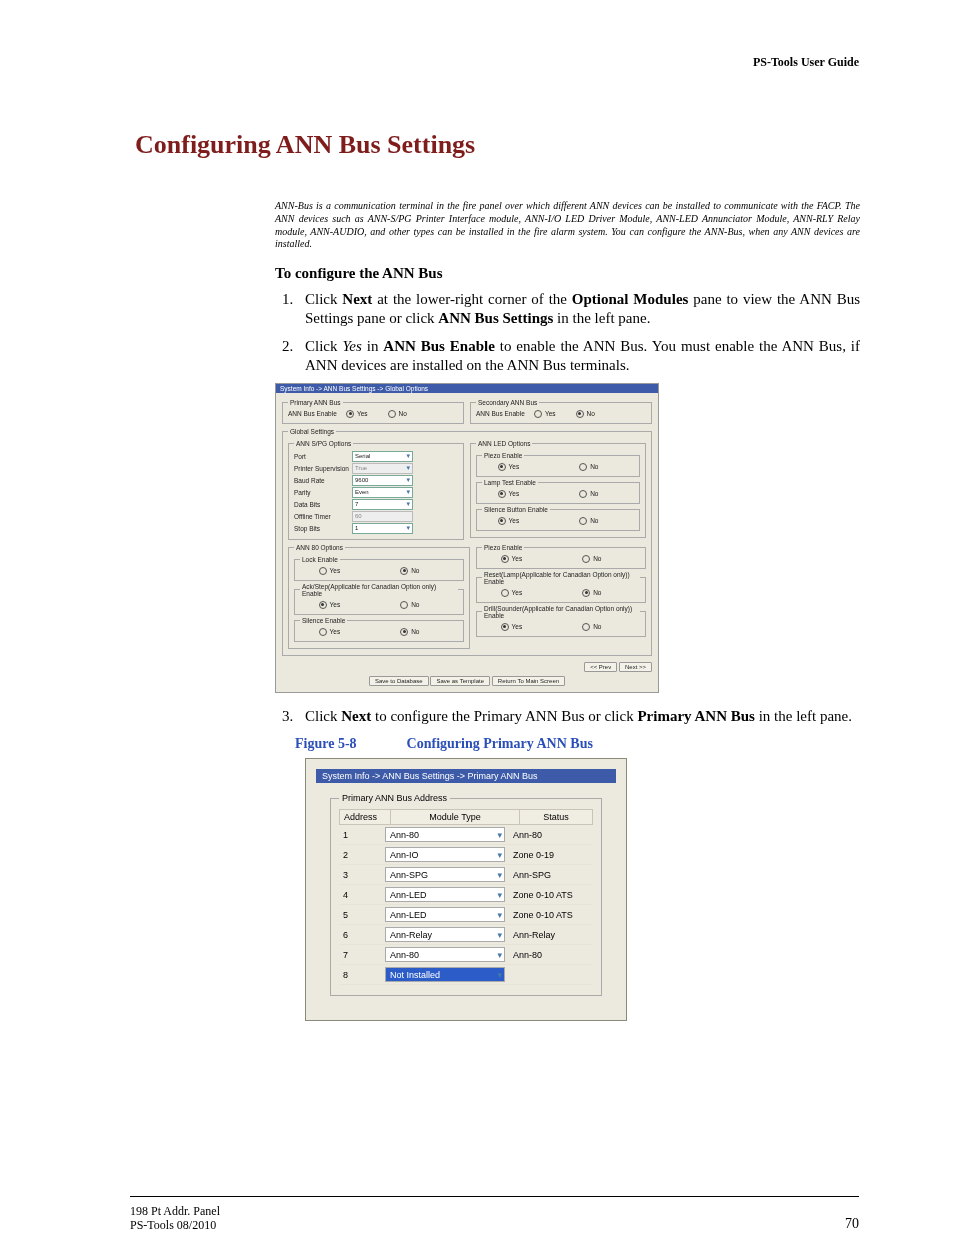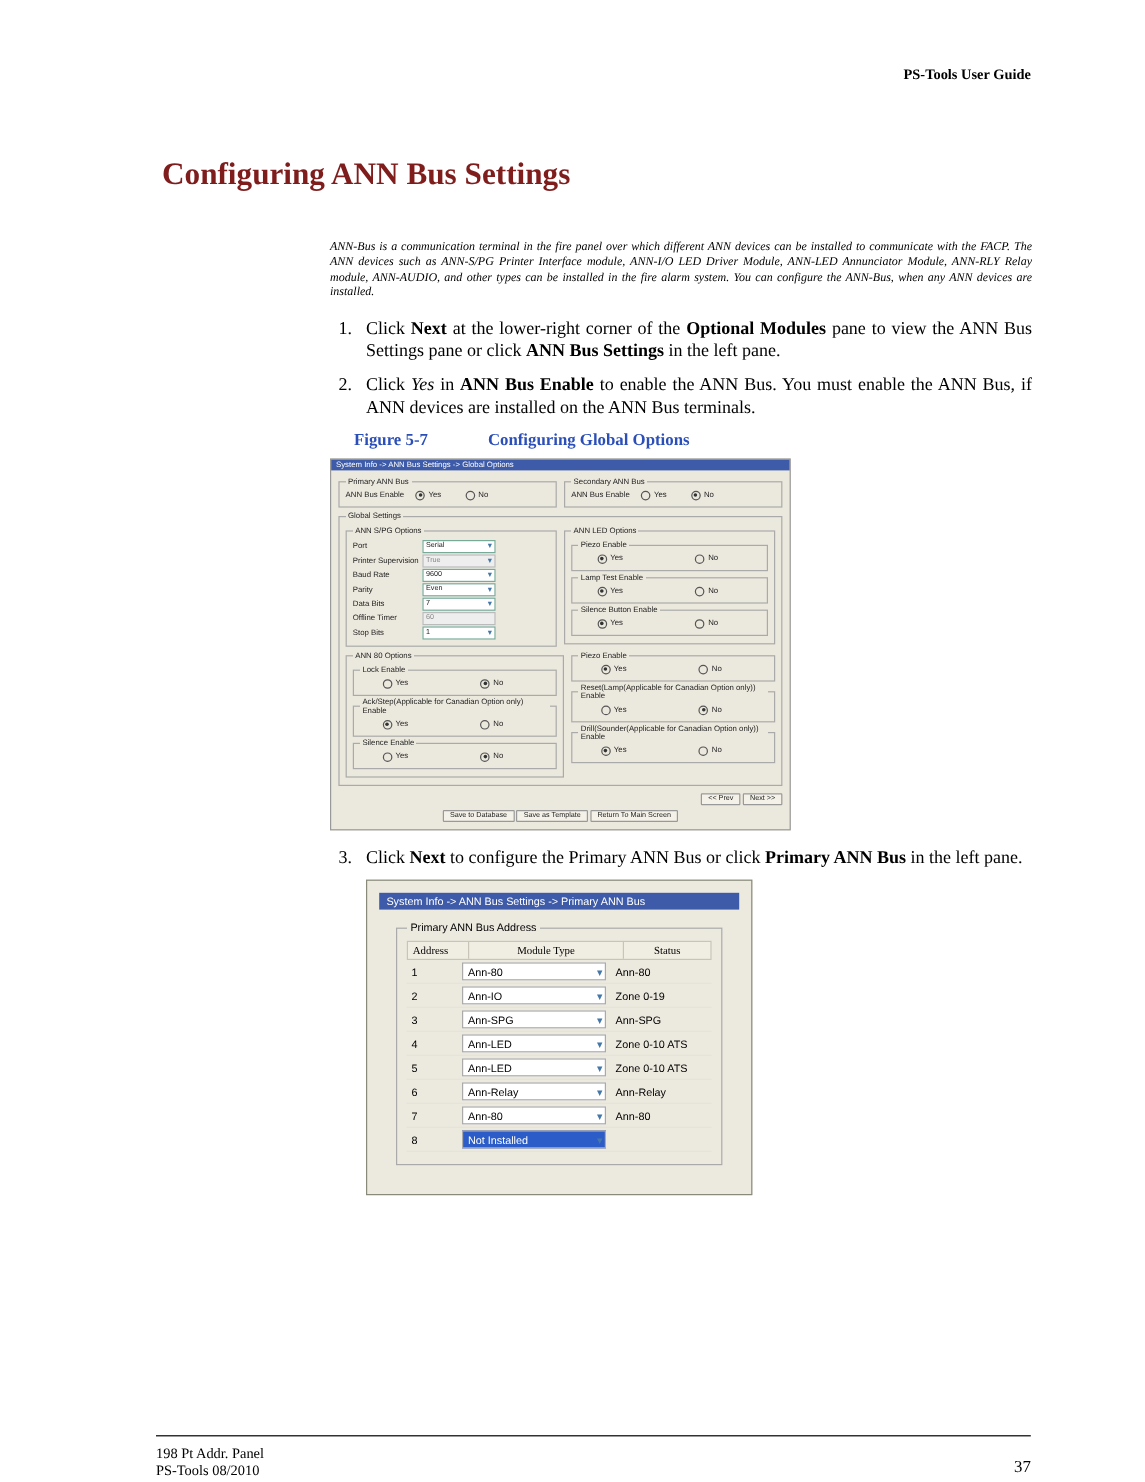--- a/index.html
+++ b/index.html
@@ -130,21 +130,21 @@
   }
   .fig8 .pad8 { padding:10px 12px 14px 12px; }
   fieldset.fs8 {
     border:1px solid #aaa; padding:6px 8px 10px 8px;
   }
   fieldset.fs8 > legend{ font-size:9px; padding:0 3px; }
   .hdr8 {
     display:flex; background:#f0ede2; border:1px solid #c8c5b8;
     font-size:9px;
   }
-  .hdr8 > div { padding:2px 4px; border-right:1px solid #c8c5b8;font-family:Liberation Serif, serif; }
+  .hdr8 > div { padding:2px 4px; border-right:1px solid #c8c5b8; }
   .hdr8 > div:last-child{border-right:none;}
   .col-a{width:42px;} .col-m{width:120px;} .col-s{flex:1;}
   .trow8 {
     display:flex; align-items:center; border-bottom:1px solid #e6e3d8;
     font-size:9px; padding:2px 0;
   }
   .trow8 .ca{width:42px; padding-left:4px;}
   .trow8 .cm{
     width:112px; border:1px solid #aaa; background:#fff; height:13px;
     display:flex; align-items:center; justify-content:space-between;
@@ -169,33 +169,31 @@
 <body>
 
 <div class="header-right">PS-Tools User Guide</div>
 
 <div class="content">
   <h1>Configuring ANN Bus Settings</h1>
 
   <div class="indent">
     <p class="body-text">ANN-Bus is a communication terminal in the fire panel over which different ANN devices can be installed to communicate with the FACP. The ANN devices such as ANN-S/PG Printer Interface module, ANN-I/O LED Driver Module, ANN-LED Annunciator Module, ANN-RLY Relay module, ANN-AUDIO, and other types can be installed in the fire alarm system. You can configure the ANN-Bus, when any ANN devices are installed.</p>
 
+    <p class="sub-heading">To configure the ANN Bus</p>
 
     <ol class="steps">
       <li>
         <span>Click </span><b>Next</b><span> at the lower-right corner of the </span><b>Optional Modules</b><span> pane to view the ANN Bus Settings pane or click </span><b>ANN Bus Settings</b><span> in the left pane.</span>
       </li>
       <li>
         <span>Click </span><i>Yes</i><span> in </span><b>ANN Bus Enable</b><span> to enable the ANN Bus. You must enable the ANN Bus, if ANN devices are installed on the ANN Bus terminals.</span>
       </li>
     </ol>
 
-    <div class="figure-caption">
-      <span class="fignum">Figure 5-7</span><span>Configuring Global Options</span>
-    </div>
 
     <div class="fig7">
       <div class="breadcrumb">System Info -&gt; ANN Bus Settings -&gt; Global Options</div>
 
       <div class="twocol7">
         <fieldset class="fs7 col7">
           <legend>Primary ANN Bus</legend>
           <div class="row7">
             <span class="lbl7">ANN Bus Enable</span>
             <span class="rad7">
@@ -423,20 +421,23 @@
         <span class="btn7">Return To Main Screen</span>
       </div>
     </div>
 
     <ol class="steps" start="3" style="margin-top:14px;">
       <li>
         <span>Click </span><b>Next</b><span> to configure the Primary ANN Bus or click </span><b>Primary ANN Bus</b><span> in the left pane.</span>
       </li>
     </ol>
 
+    <div class="figure-caption">
+      <span class="fignum">Figure 5-8</span><span>Configuring Primary ANN Bus</span>
+    </div>
 
     <div class="fig8">
       <div class="crumb8">System Info -&gt; ANN Bus Settings -&gt; Primary ANN Bus</div>
       <div class="pad8">
         <fieldset class="fs8">
           <legend>Primary ANN Bus Address</legend>
           <div class="hdr8">
             <div class="col-a">Address</div>
             <div class="col-m" style="text-align:center">Module Type</div>
             <div class="col-s" style="text-align:center">Status</div>
@@ -513,13 +514,13 @@
 
 
   </div>
 </div>
 
 <div class="footer-line"></div>
 <div class="footer-left">
   <span>198 Pt Addr. Panel</span><br>
   <span>PS-Tools  08/2010</span>
 </div>
-<div class="footer-right">37</div>
+<div class="footer-right">70</div>
 
 </body></html>

